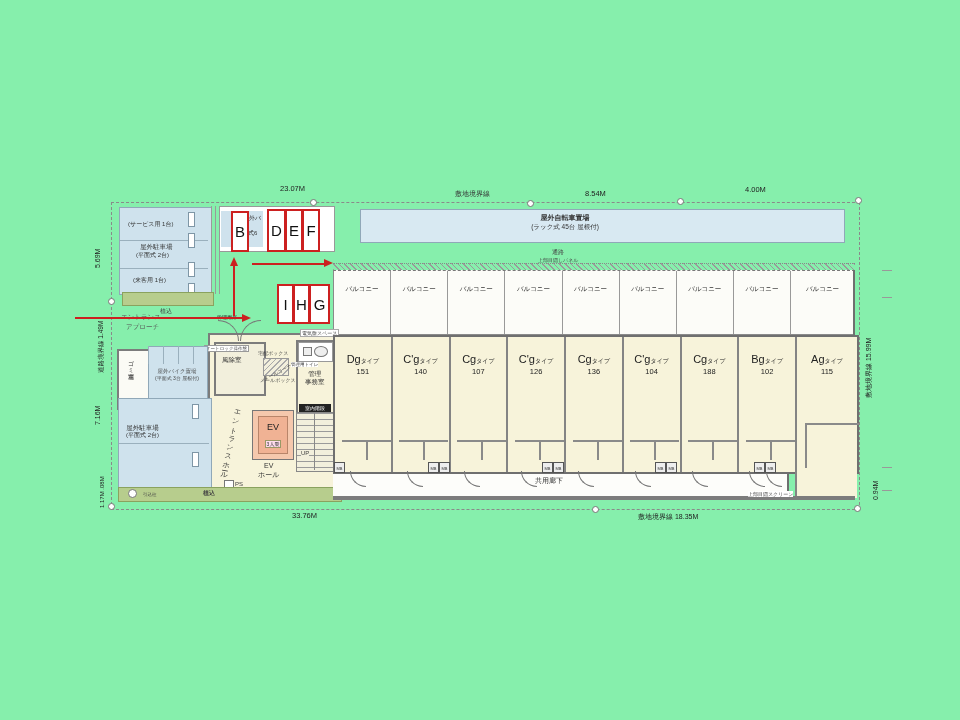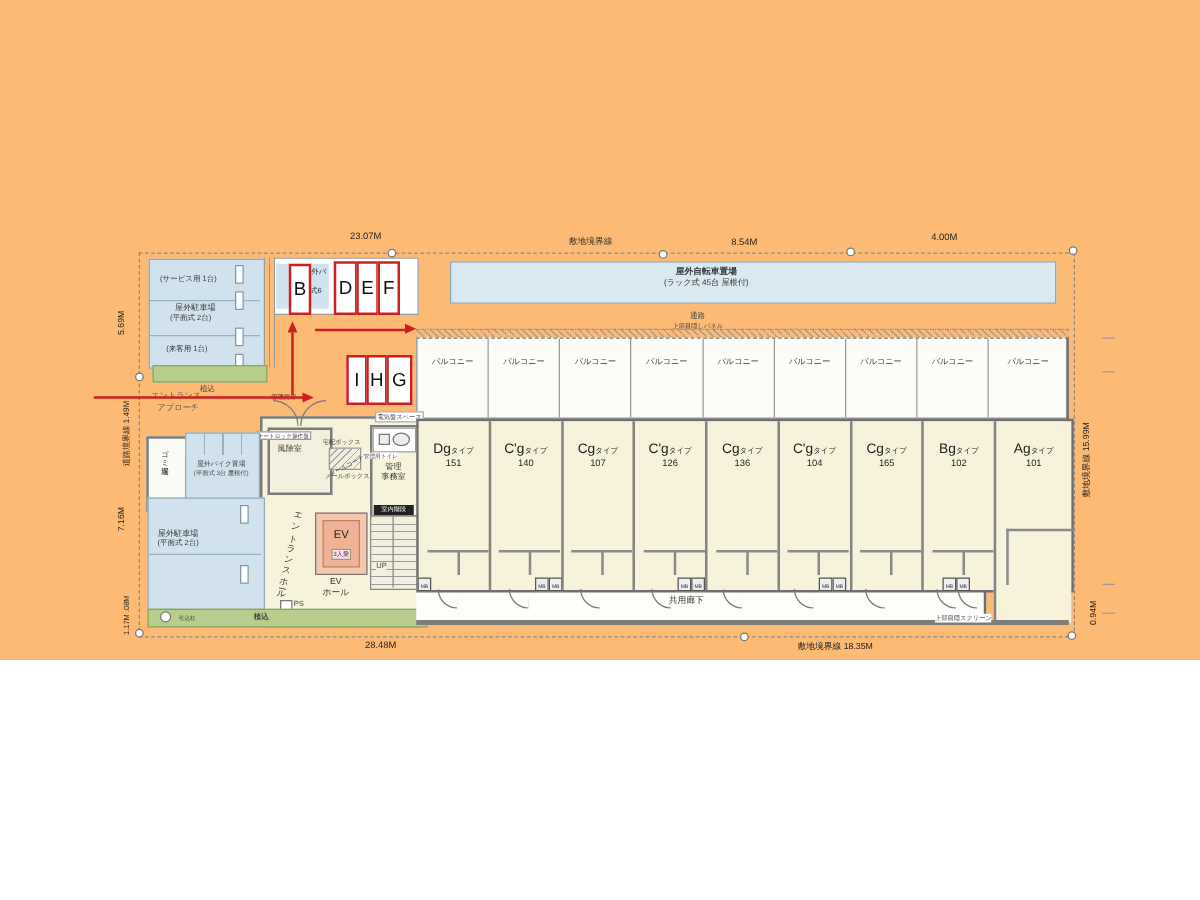--- a/index.html
+++ b/index.html
@@ -1,16 +1,16 @@
 <!DOCTYPE html>
 <html><head>
 <meta charset="utf-8">
 <style>
   html,body{margin:0;padding:0;background:#fff;}
-  #plan{position:relative;width:960px;height:528px;background:#fdba74;overflow:hidden;
+  #plan{position:relative;width:960px;height:720px;background:#86efac;overflow:hidden;
         font-family:"Liberation Sans","DejaVu Sans",sans-serif;color:#333;}
   .abs{position:absolute;}
   .dim{font-size:7.5px;color:#222;white-space:nowrap;}
   .lbl{font-size:6.5px;color:#333;white-space:nowrap;line-height:1.25;}
   .tiny{font-size:5px;color:#444;white-space:nowrap;}
   .vlab{position:absolute;transform:rotate(-90deg);transform-origin:left top;font-size:7px;color:#222;white-space:nowrap;}
   .bound{border:1px dashed #8a8a8a;}
   .hatch{background:repeating-linear-gradient(45deg,#9a9a9a 0 1px,transparent 1px 4px);}
   .vhatch{background:repeating-linear-gradient(90deg,#9a9a9a 0 1px,transparent 1px 4px);}
   .bluearea{background:#cfe2ed;border:1px solid #90a8b8;}
@@ -55,21 +55,21 @@
   <div class="circ" style="left:677px;top:198px;"></div>
   <div class="circ" style="left:855px;top:197px;"></div>
   <div class="circ" style="left:854px;top:505px;"></div>
   <div class="circ" style="left:592px;top:506px;"></div>
 
   <div class="abs dim" style="left:280px;top:184px;">23.07M</div>
   <div class="abs lbl" style="left:455px;top:190px;font-size:7px;">敷地境界線</div>
   <div class="abs dim" style="left:585px;top:189px;">8.54M</div>
   <div class="abs dim" style="left:745px;top:185px;">4.00M</div>
 
-  <div class="abs dim" style="left:292px;top:511px;">28.48M</div>
+  <div class="abs dim" style="left:292px;top:511px;">33.76M</div>
   <div class="abs dim" style="left:638px;top:512px;font-size:7px;">敷地境界線 18.35M</div>
 
   <div class="vlab" style="left:94px;top:268px;">5.69M</div>
   <div class="vlab" style="left:97px;top:373px;font-size:6.5px;">道路境界線 1.49M</div>
   <div class="vlab" style="left:94px;top:425px;">7.16M</div>
   <div class="vlab" style="left:99px;top:508px;font-size:6px;">1.17M .08M</div>
 
   <div class="vlab" style="left:864px;top:398px;">敷地境界線 15.99M</div>
   <div class="vlab" style="left:872px;top:500px;">0.94M</div>
   <div class="vlab tiny" style="left:845px;top:334px;font-size:5px;">物干金物</div>
@@ -184,33 +184,33 @@
         <div class="stub2"></div>
     </div>
     <div class="unit">
       <div class="u-name"><span>C'g</span><span class="u-suf">タイプ</span></div>
       <div class="u-num">104</div>
       <div class="stub"></div>
         <div class="stub2"></div>
     </div>
     <div class="unit">
       <div class="u-name"><span>Cg</span><span class="u-suf">タイプ</span></div>
-      <div class="u-num">165</div>
+      <div class="u-num">188</div>
       <div class="stub"></div>
         <div class="stub2"></div>
     </div>
     <div class="unit">
       <div class="u-name"><span>Bg</span><span class="u-suf">タイプ</span></div>
       <div class="u-num">102</div>
       <div class="stub"></div>
         <div class="stub2"></div>
     </div>
     <div class="unit ag">
       <div class="u-name"><span>Ag</span><span class="u-suf">タイプ</span></div>
-      <div class="u-num">101</div>
+      <div class="u-num">115</div>
       <div style="position:absolute;top:86px;left:8px;width:54px;height:2px;background:#8a8a8a;"></div>
       <div style="position:absolute;top:86px;left:8px;width:2px;height:45px;background:#8a8a8a;"></div>
     </div>
   </div>
 
   <div class="abs" style="left:333px;top:470px;width:456px;height:27px;background:#fdfdfa;border-right:2px solid #6f6f6f;box-sizing:border-box;z-index:4;"></div>
   <div class="abs lbl" style="left:535px;top:477px;font-size:7px;z-index:9;">共用廊下</div>
   <div class="abs wall" style="left:333px;top:496px;width:522px;height:4px;z-index:7;"></div>
   <div class="abs tiny" style="left:748px;top:491px;z-index:10;background:#fff;">上部目隠スクリーン</div>
 

